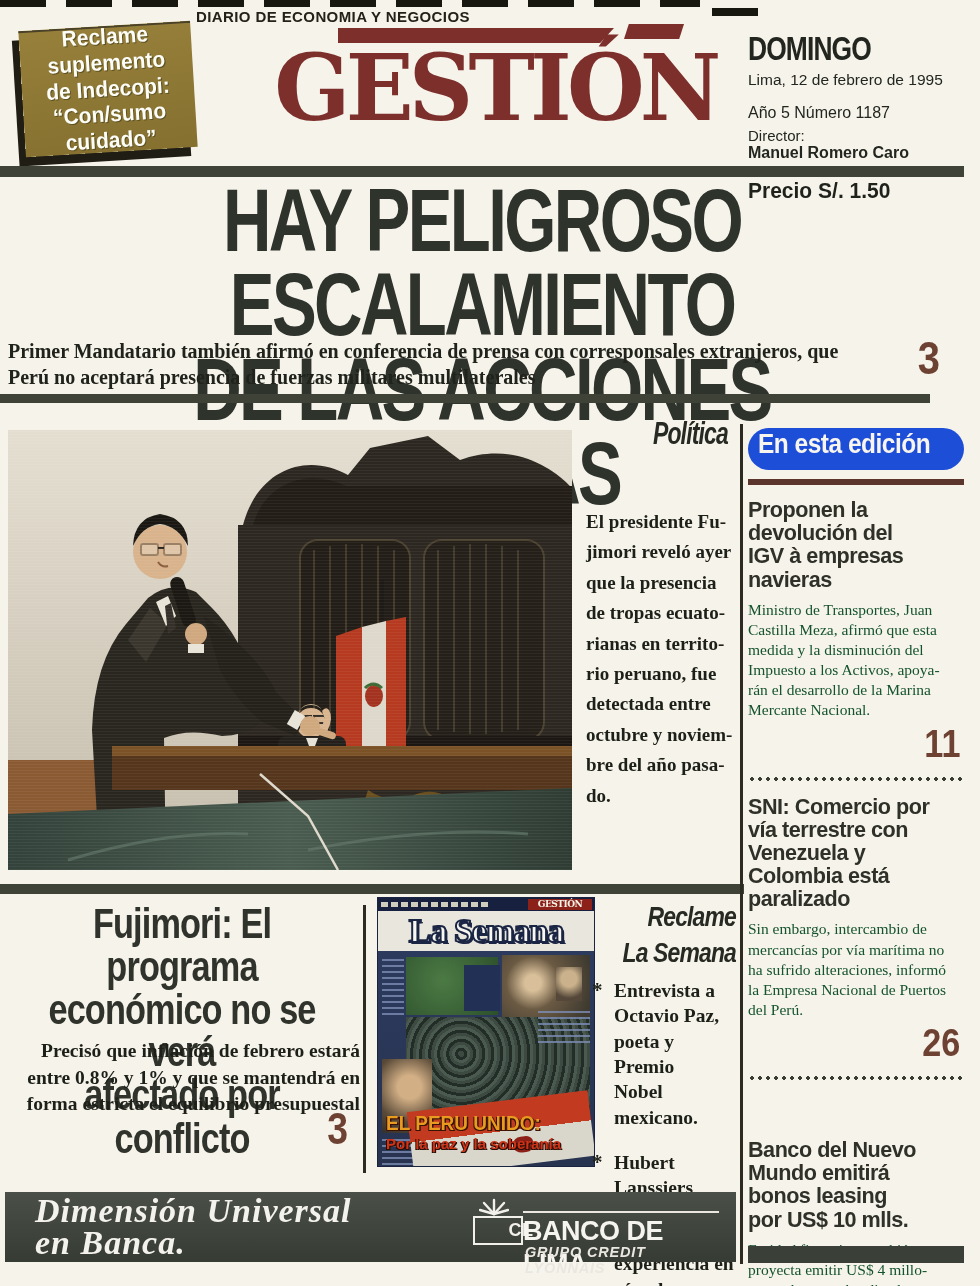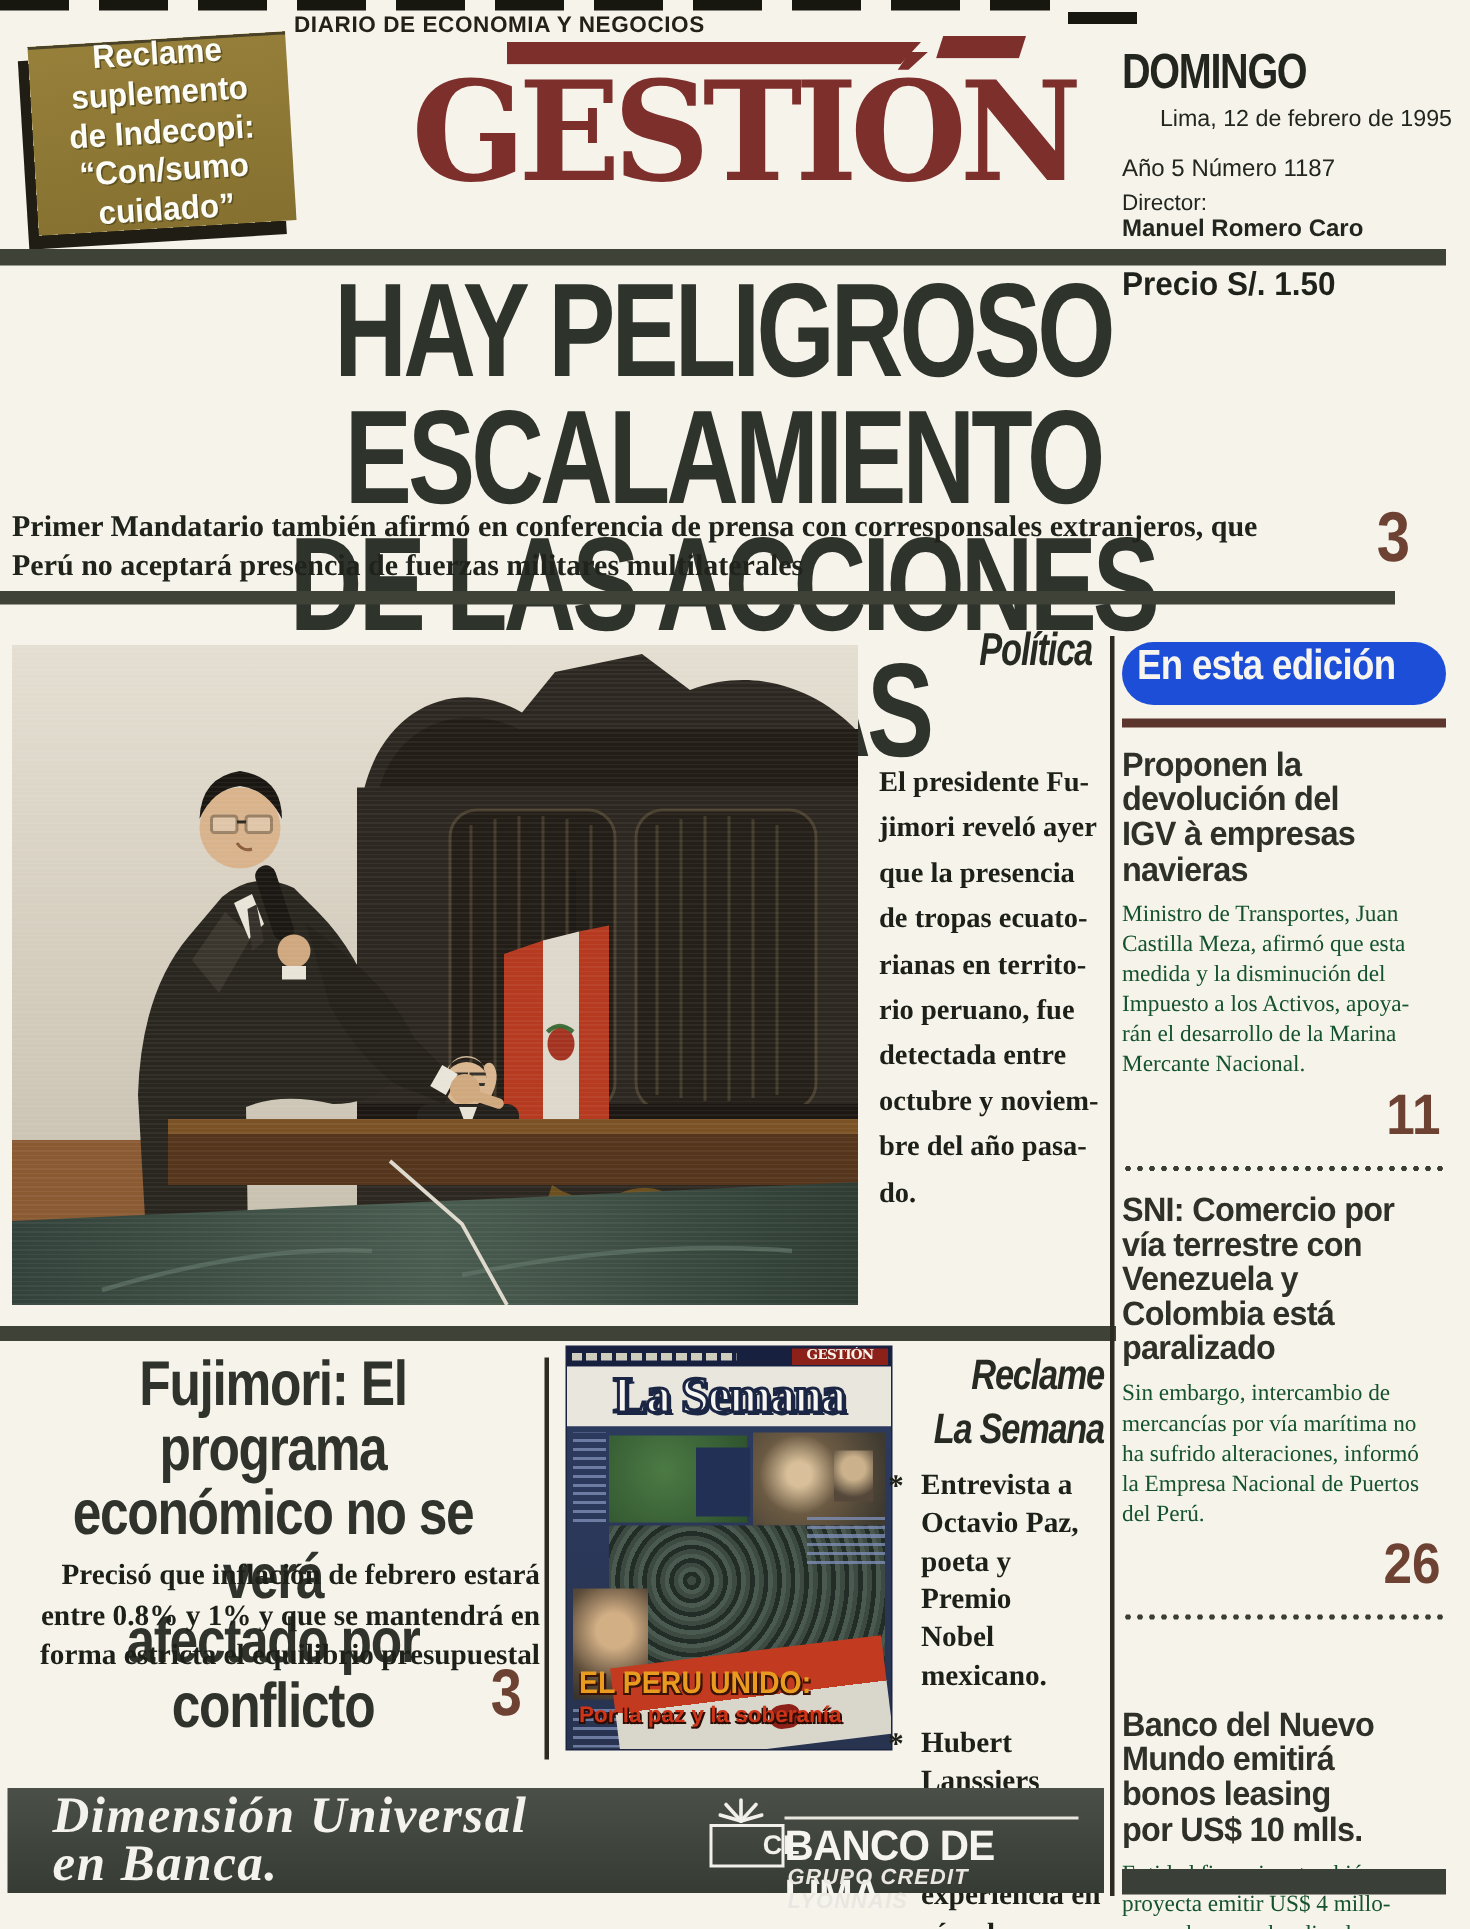--- a/index.html
+++ b/index.html
@@ -34,21 +34,21 @@
   .logo-bar2 { position:absolute; left:356px; top:6px; width:60px; height:15px; background:#7d2f2c;
     clip-path:polygon(8% 0,100% 0,92% 100%,0 100%); }
   .logo-text { position:absolute; left:0; top:22px; width:420px; text-align:center;
     font-family:"DejaVu Serif", serif; font-weight:bold; font-size:92px; line-height:1.05;
     letter-spacing:-5px; color:#7d2f2c; transform:scale(0.97,1.0); transform-origin:center top; }
 
   
   .dateline { position:absolute; left:748px; top:30px; width:220px; }
   .dl-day { font-size:30px; font-weight:bold; letter-spacing:-1px; transform:scale(0.88,1.1);
     transform-origin:left top; color:#23261f; }
-  .dl-date { font-size:15.5px; margin-top:7px; color:#23261f;text-align:right; }
+  .dl-date { font-size:15.5px; margin-top:7px; color:#23261f; }
   .dl-ed { font-size:16px; margin-top:15px; color:#23261f; }
   .dl-dir { font-size:15px; margin-top:5px; color:#23261f; }
   .dl-dirname { font-size:16px; font-weight:bold; color:#23261f; }
   .dl-price { font-size:21px; font-weight:bold; margin-top:16px; transform:scaleY(1.05);
     transform-origin:left top; color:#1f221b; }
 
   .rule { position:absolute; background:#3e4237; }
 
   
   .lead-h { position:absolute; left:0; top:178px; width:964px; text-align:center;

